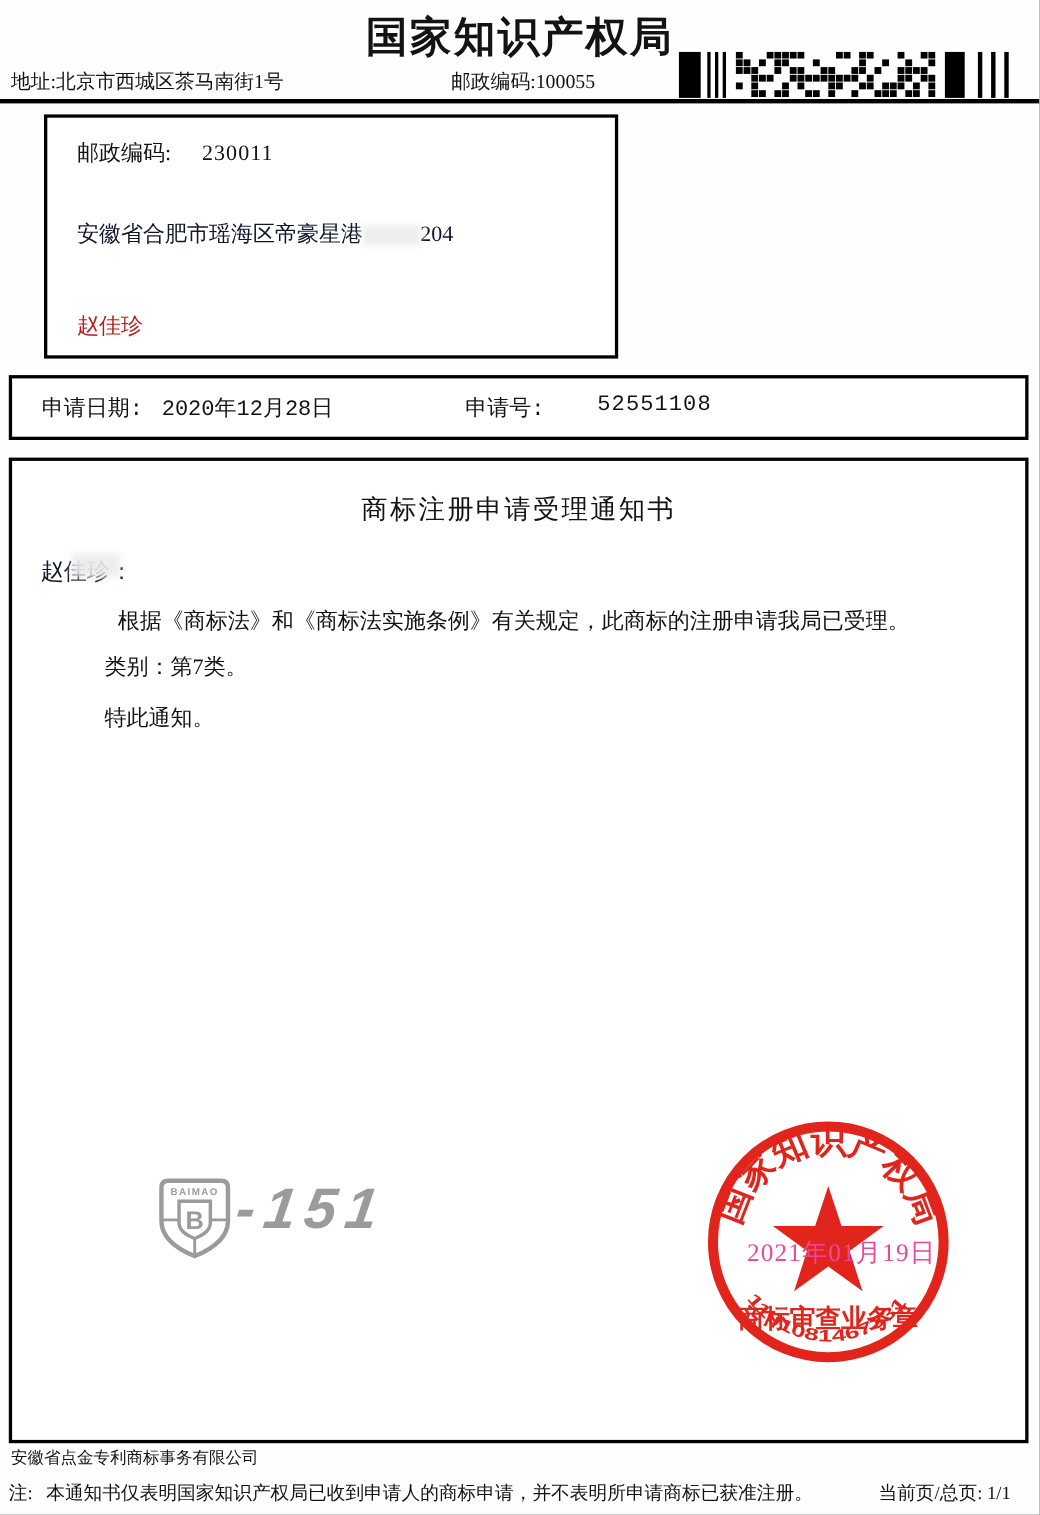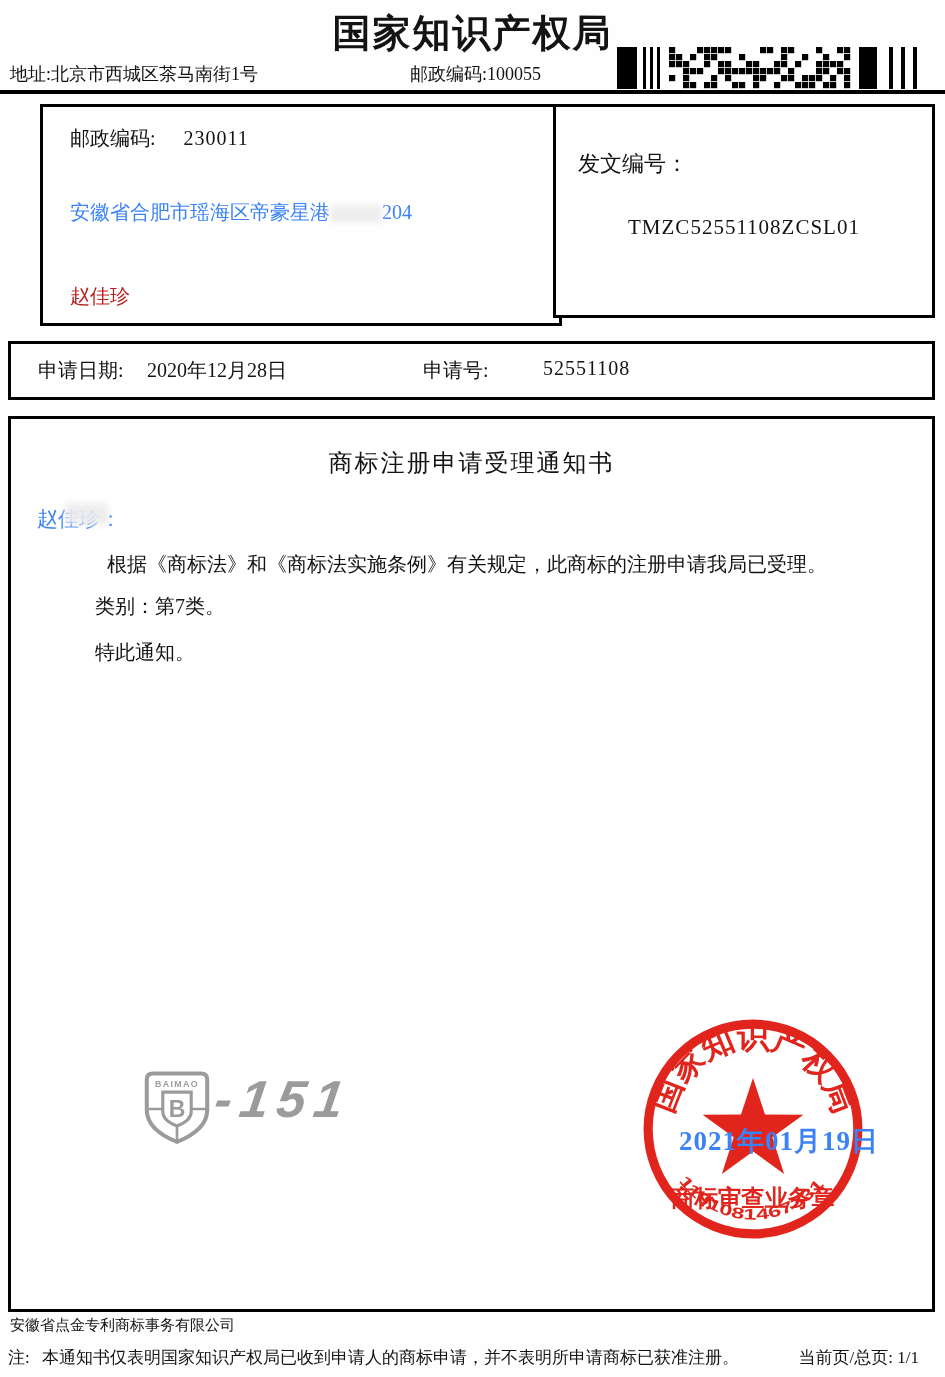--- a/index.html
+++ b/index.html
@@ -18,27 +18,27 @@
   .doc-title{left:0;top:8px;width:945px;text-align:center;font-size:38px;font-weight:bold;letter-spacing:2px;}
   .hdr-address{left:10px;top:62px;font-size:18px;}
   .hdr-postal{left:410px;top:62px;font-size:18px;}
   .barcode{right:8px;top:47px;}
   .hdr-rule{left:0;top:90px;width:945px;height:4px;background:#000;}
 
   
   .box{border:3px solid #000;background:#fff;}
   .recipient-box{left:0;top:104px;width:516px;height:216px;margin-left:40px;}
   .docnum-box{left:553px;top:104px;width:376px;height:208px;}
-  .meta-box{left:8px;top:341px;width:921px;height:53px;}
+  .meta-box{left:8px;top:341px;width:921px;height:53px;font-family:Liberation Mono, monospace;}
   .main-box{left:8px;top:416px;width:921px;height:890px;}
 
   .label{font-size:20px;}
   .rec-postal{left:27px;top:18px;}
   .rec-postal .val{margin-left:28px;letter-spacing:1px;}
-  .faint{color:#3b82f6;}
+  .faint{color:#0f172a;}
   .faint-lite{color:#b91c1c;}
   .rec-address{left:27px;top:92px;font-size:20px;}
   .rec-name{left:27px;top:176px;font-size:20px;}
   .patch{background:#ececec;filter:blur(3px);opacity:.9;}
 
   .docnum-label{left:22px;top:42px;font-size:22px;}
   .docnum-value{left:0;top:108px;width:376px;text-align:center;font-size:21px;letter-spacing:1px;}
 
   .meta-date-label{left:27px;top:13px;font-size:20px;}
   .meta-date-value{left:136px;top:13px;font-size:20px;}
@@ -58,21 +58,21 @@
   .tm-text{
     position:absolute;left:86px;top:14px;
     font-family:"Liberation Sans","DejaVu Sans",sans-serif;
     font-size:52px;font-weight:bold;font-style:italic;
     color:#9b9b9b;letter-spacing:8px;
     transform:skewX(-8deg);
   }
 
   
   .seal{left:628px;top:596px;width:228px;height:228px;}
-  .seal-date{left:668px;top:704px;font-size:27px;color:#3b82f6;letter-spacing:1px;z-index:5;font-weight:bold;}
+  .seal-date{left:668px;top:704px;font-size:23px;color:#ec4899;letter-spacing:1px;z-index:5;}
 
   
   .agency{left:10px;top:1316px;font-size:15px;}
   .note-row{left:8px;top:1346px;width:929px;font-size:17px;}
   .note-page{position:absolute;right:18px;top:0;}
 </style>
 </head>
 <body>
 
 <div class="page">
@@ -179,24 +179,20 @@
   <div class="abs box recipient-box">
     <div class="abs rec-postal label">
       <span>邮政编码:</span><span class="val">230011</span>
     </div>
     <div class="abs rec-address faint">
       <span>安徽省合肥市瑶海区帝豪星港</span><span class="patch" style="display:inline-block;width:52px;height:18px;vertical-align:middle;"></span><span>204</span>
     </div>
     <div class="abs rec-name faint-lite">赵佳珍</div>
   </div>
 
-  <div class="abs box docnum-box">
-    <div class="abs docnum-label">发文编号：</div>
-    <div class="abs docnum-value">TMZC52551108ZCSL01</div>
-  </div>
 
   <div class="abs box meta-box">
     <div class="abs meta-date-label">申请日期:</div>
     <div class="abs meta-date-value">2020年12月28日</div>
     <div class="abs meta-appno-label">申请号:</div>
     <div class="abs meta-appno-value">52551108</div>
   </div>
 
   <div class="abs box main-box">
     <div class="abs notice-title">商标注册申请受理通知书</div>

